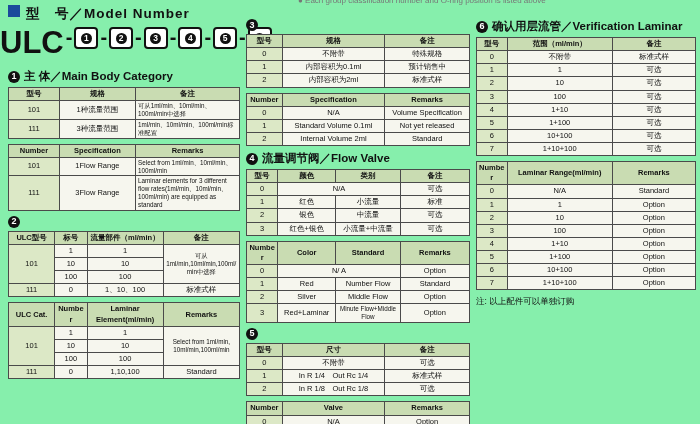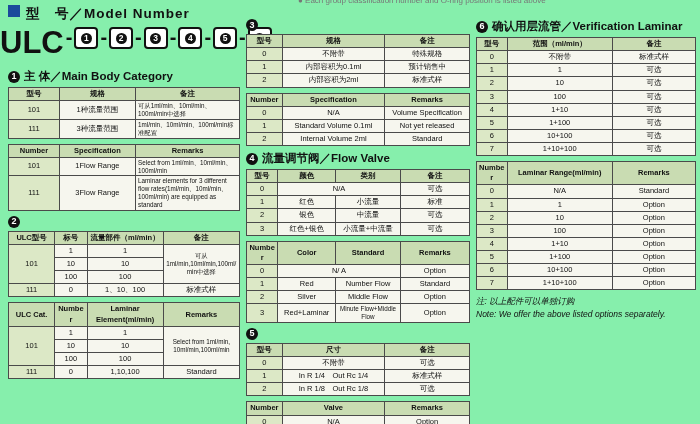--- a/index.html
+++ b/index.html
@@ -27,21 +27,21 @@
   .cnum.sm{width:11px;height:11px;min-width:11px;font-size:8.5px;}
 
   table.tbl{width:100%;border-collapse:collapse;table-layout:fixed;margin:0 0 5px 0;padding-left:44px;}
   .tbl th,.tbl td{border:1px solid #4a4a4a;padding:1px 2px;text-align:center;font-size:7.5px;line-height:1.35;background:#f6f6ee;vertical-align:middle;word-wrap:break-word;}
   .tbl th{background:#c9dcb2;font-weight:bold;font-size:7.5px;}
   .tbl td.key{background:#dce8c6;}
   .tbl .sm{font-size:6.3px;line-height:1.25;}
   .tbl .left{text-align:left;}
 
   .notes{font-size:8.5px;line-height:1.45;}
-  .notes-right{margin-top:2px;font-style:italic;}
+  .notes-right{margin-top:2px;}
 </style>
 </head>
 <body>
 
 <div class="page">
 
   <div class="top-note">● Each group classification number and O-ring position is listed above</div>
 
   <div class="page-header">
     <span class="blue-square"></span>
@@ -524,17 +524,16 @@
             <tr>
               <td class="key">7</td>
               <td>1+10+100</td>
               <td>Option</td>
             </tr>
           </tbody>
       </table>
     </div>
     <div class="notes notes-right">
       <div>注: 以上配件可以单独订购</div>
-      <div>Note: We offer the above listed options separately.</div>
     </div>
   </div>
 
 </div>
 
 </body></html>

